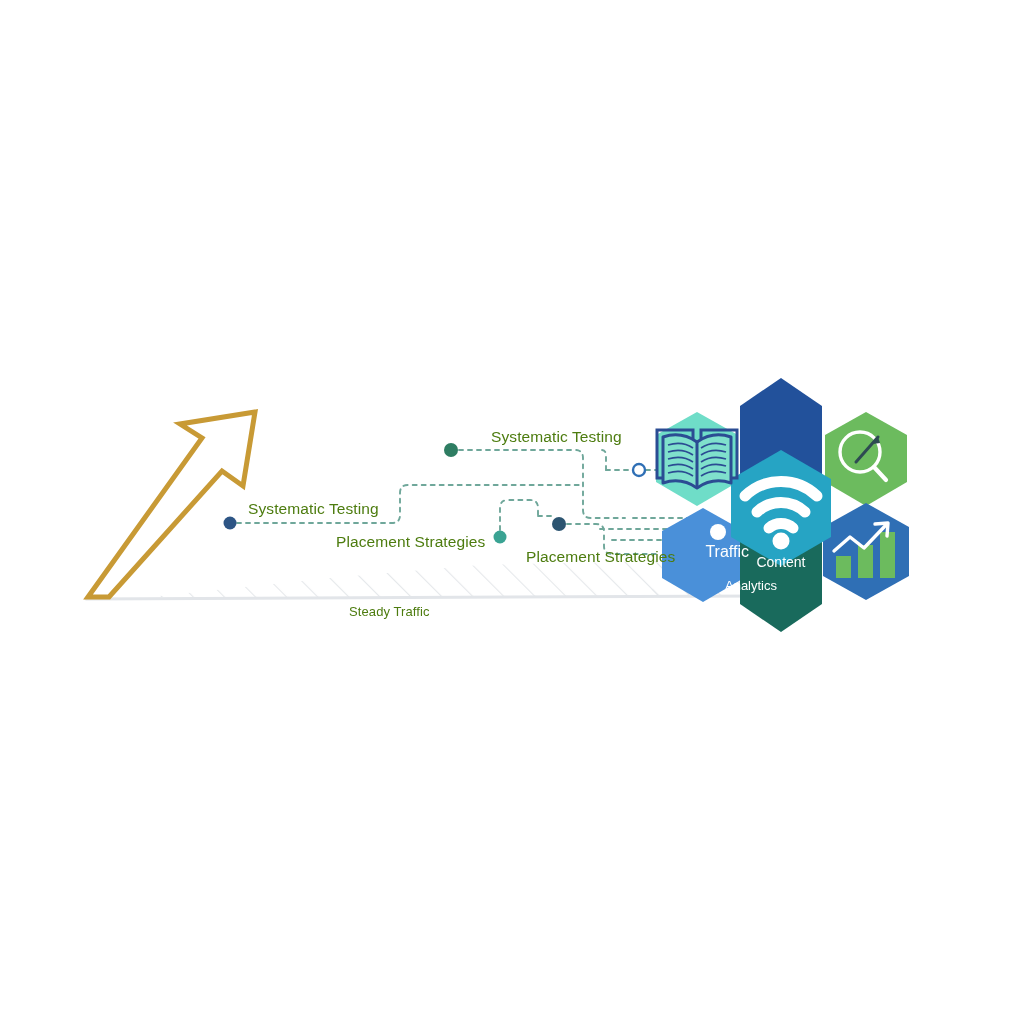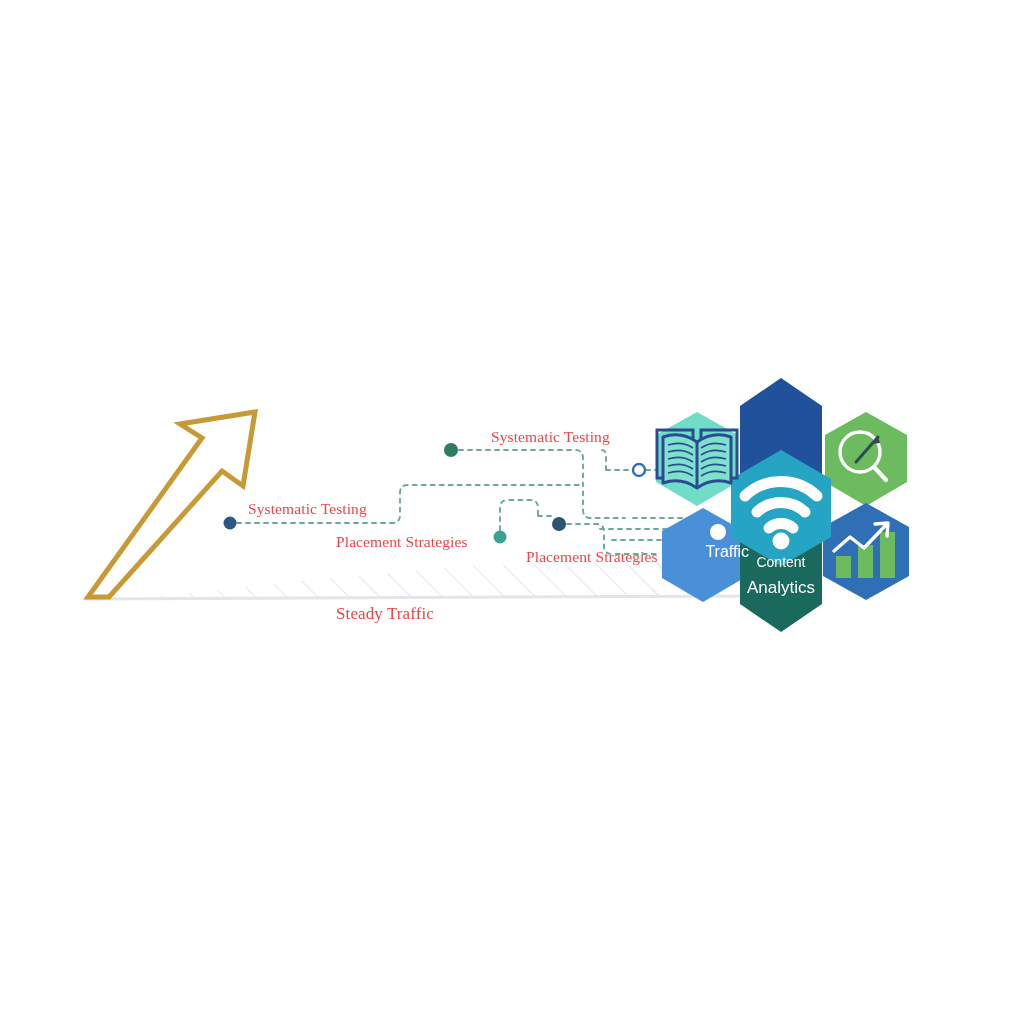--- a/index.html
+++ b/index.html
@@ -25,40 +25,40 @@
   }
   #scene {
     position: absolute;
     left: 0;
     top: 0;
     width: 1024px;
     height: 1024px;
   }
   .lbl {
     position: absolute;
-    font-family: Liberation Serif, serif;
-    color: #ef4444;
+    font-family: Liberation Sans, sans-serif;
+    color: #4d7c0f;
     white-space: nowrap;
     letter-spacing: 0.1px;
   }
   .lbl-sys-left  { left: 248px; top: 500px; font-size: 15.5px; }
   .lbl-place-left{ left: 336px; top: 533px; font-size: 15.5px; }
   .lbl-sys-top   { left: 491px; top: 428px; font-size: 15.5px; }
   .lbl-place-mid { left: 526px; top: 548px; font-size: 15.5px; }
-  .lbl-steady    { left: 336px; top: 604px; font-size: 17px; }
+  .lbl-steady    { left: 349px; top: 604px; font-size: 13px; }
   .hexlabel {
     position: absolute;
     color: #ffffff;
     font-family: "Liberation Sans", sans-serif;
     white-space: nowrap;
     text-align: center;
     pointer-events: none;
   }
   .hl-content   { left: 730px; top: 554px; width: 102px; font-size: 14px; }
-  .hl-analytics { left: 730px; top: 578px; width: 102px; font-size: 17px; }
+  .hl-analytics { left: 700px; top: 578px; width: 102px; font-size: 13px; }
   .hl-traffic   { left: 657px; top: 543px; width: 92px;  font-size: 16px; text-align: right; }
 </style>
 </head>
 <body>
 
 <div id="canvas-root">
 
   <svg id="scene" viewBox="0 0 1024 1024" width="1024" height="1024" xmlns="http://www.w3.org/2000/svg">
 
     <defs>

